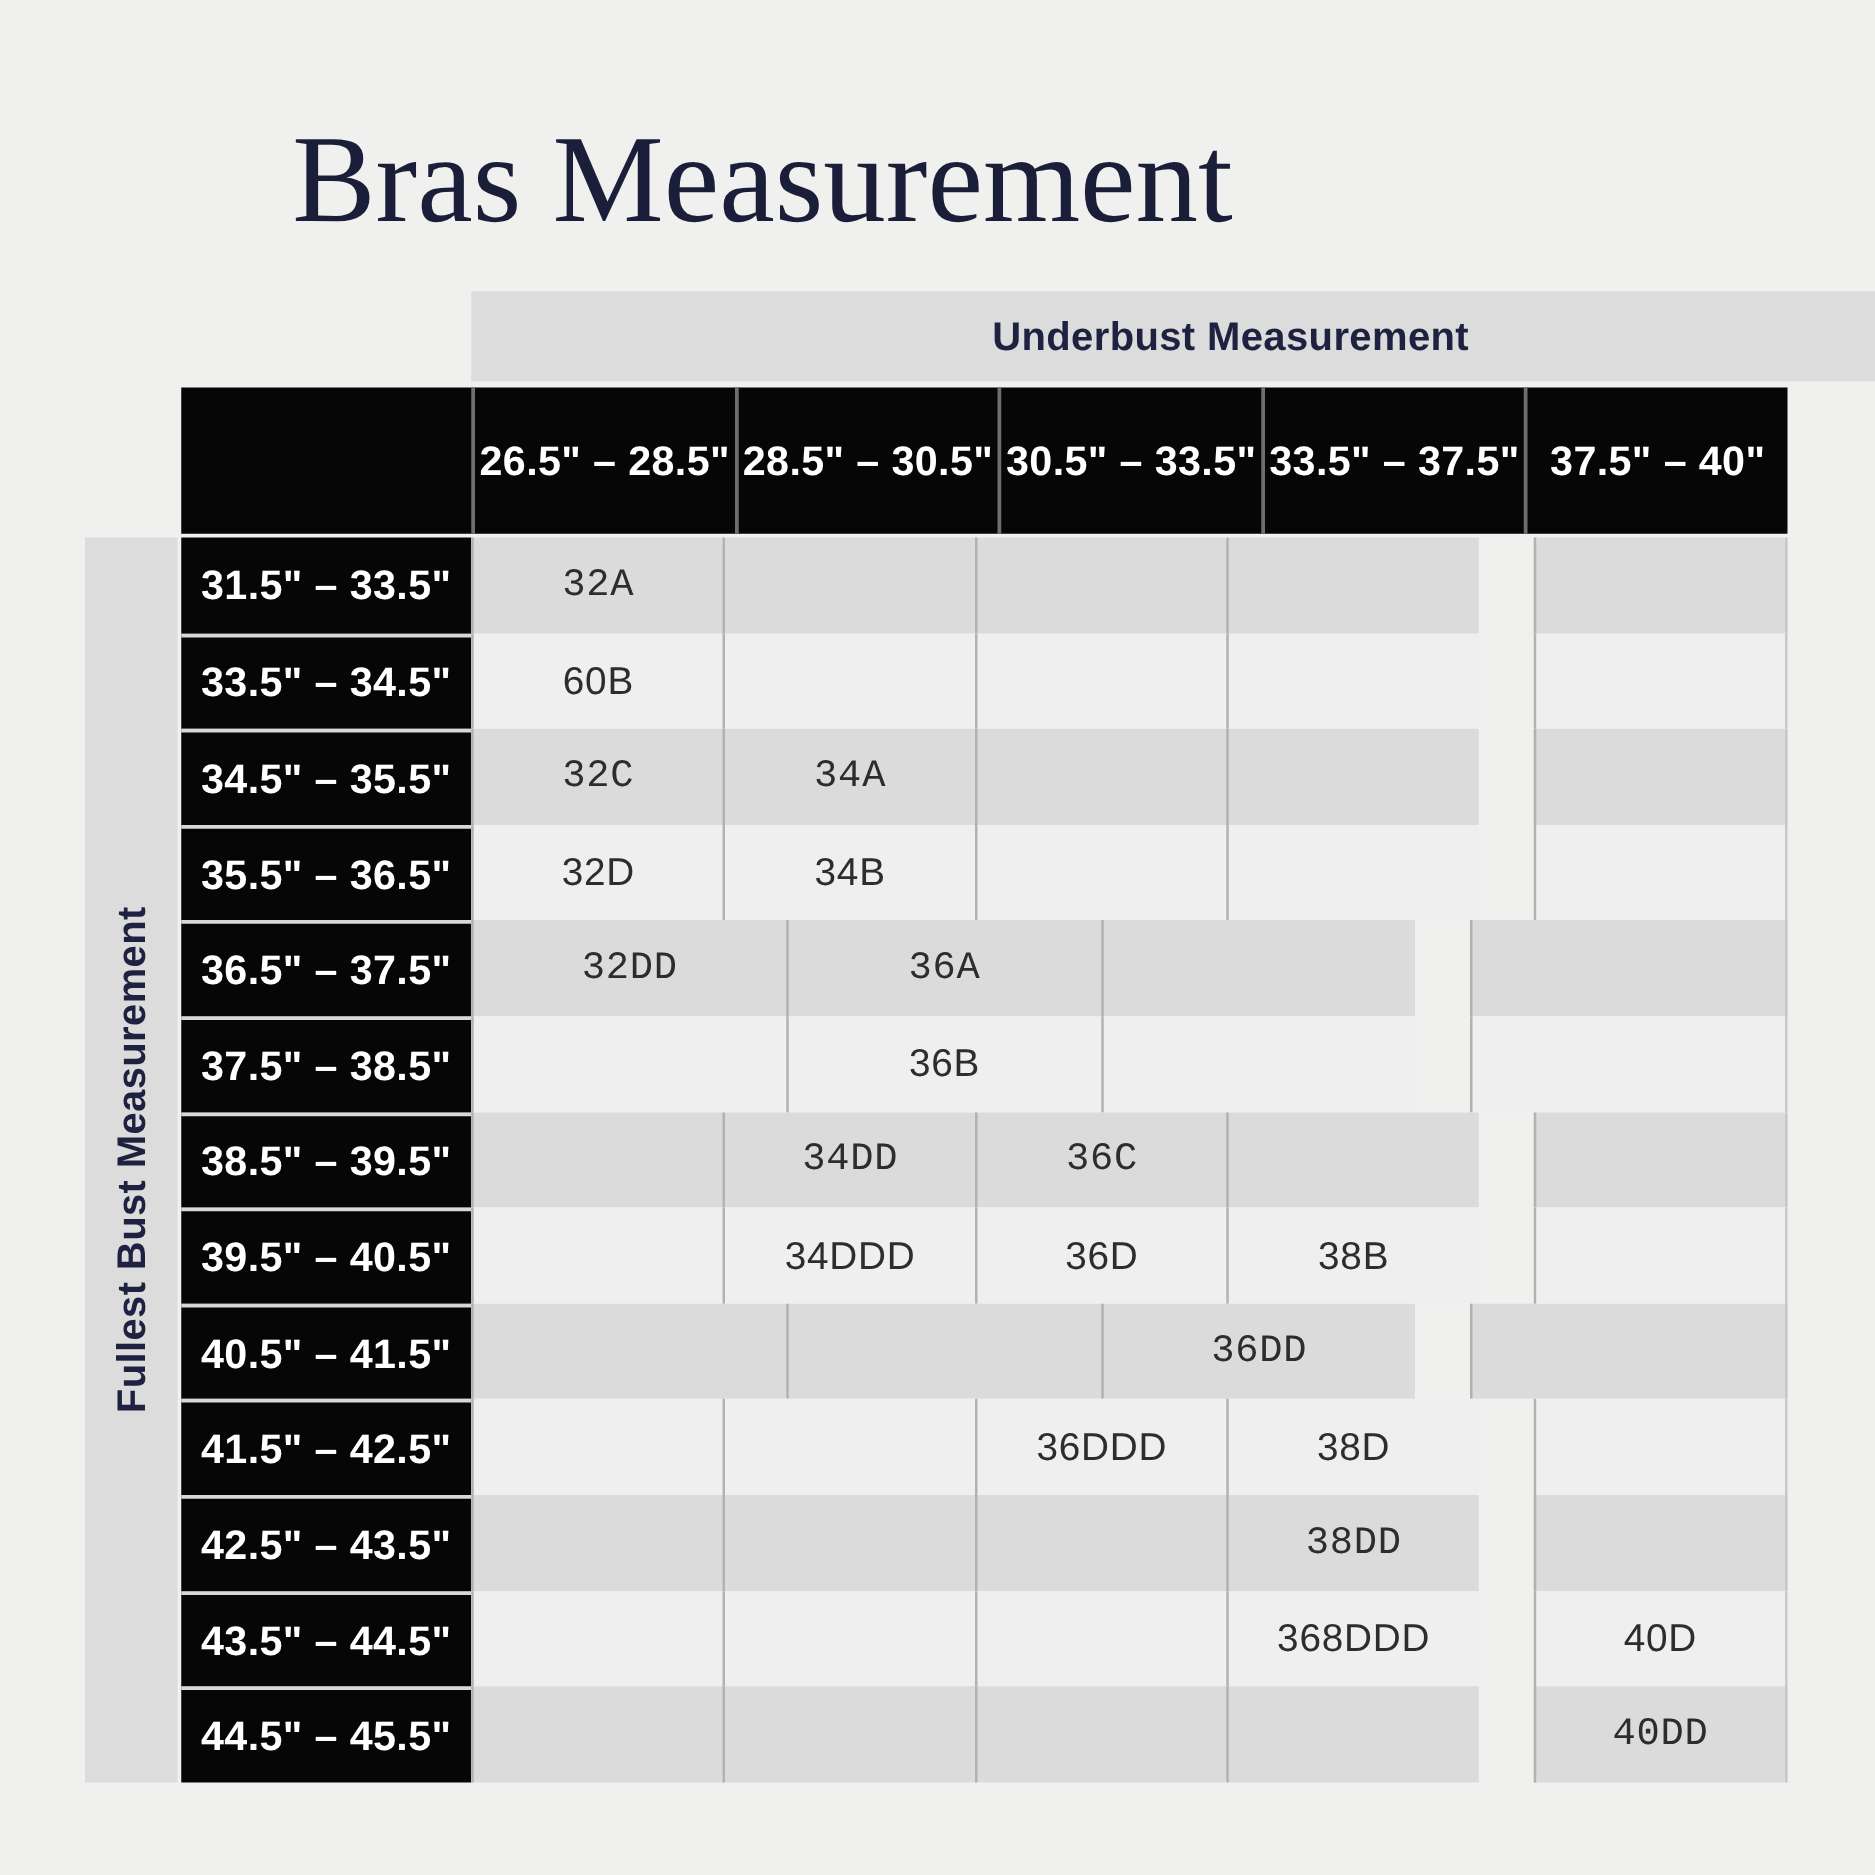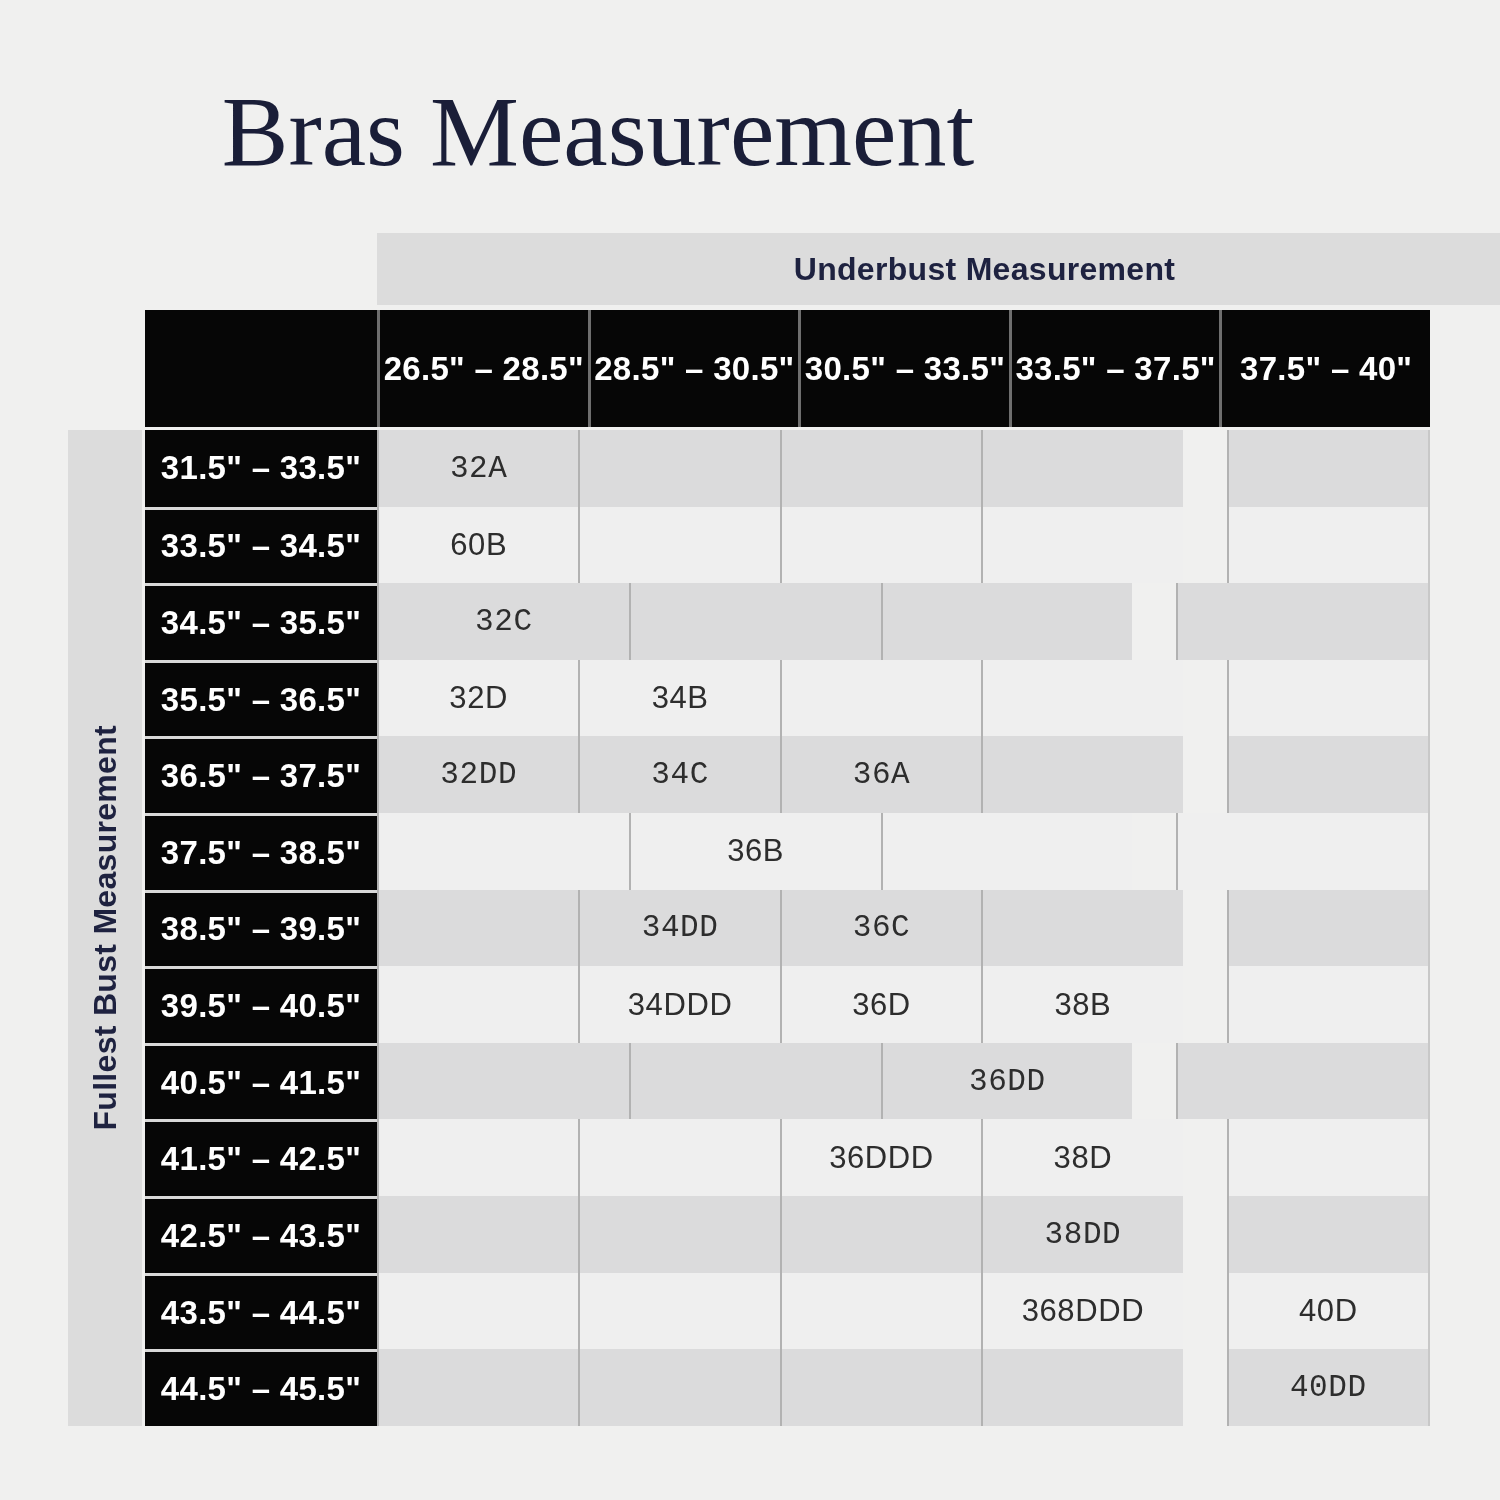--- a/index.html
+++ b/index.html
@@ -24,21 +24,21 @@
   }
   .title {
     position: absolute; top: 78px; left: 0; width: 1188px;
     text-align: center;
     font-family: "Liberation Serif", serif;
     font-weight: 400;
     font-size: 100px;
     line-height: 1;
     color: var(--title_color);
     letter-spacing: 0px;
-    margin: 4px;
+    margin: 16px;
   }
   .underbust-band {
     position: absolute; left: 377px; top: 233px; width: 1215px; height: 72px;
     background: var(--band_bg);
     display: flex; align-items: center; justify-content: center;
   }
   .underbust-band span {
     font-weight: bold; font-size: 32px; color: var(--accent_navy);
     letter-spacing: 0.3px;
   }
@@ -134,38 +134,38 @@
   <div class="cell">60B</div>
       <div class="cell"></div>
       <div class="cell"></div>
       <div class="cell"></div>
       <div class="cell"></div>
     </div>
 
   <div class="row odd">
     <div class="row-header">34.5" – 35.5"</div>
   <div class="cell">32C</div>
+      <div class="cell">34A</div>
       <div class="cell"></div>
       <div class="cell"></div>
       <div class="cell"></div>
     </div>
 
   <div class="row even">
     <div class="row-header">35.5" – 36.5"</div>
   <div class="cell">32D</div>
       <div class="cell">34B</div>
       <div class="cell"></div>
       <div class="cell"></div>
       <div class="cell"></div>
     </div>
 
   <div class="row odd">
     <div class="row-header">36.5" – 37.5"</div>
   <div class="cell">32DD</div>
-      <div class="cell">34C</div>
       <div class="cell">36A</div>
       <div class="cell"></div>
       <div class="cell"></div>
     </div>
 
   <div class="row even">
     <div class="row-header">37.5" – 38.5"</div>
   <div class="cell"></div>
       <div class="cell">36B</div>
       <div class="cell"></div>

